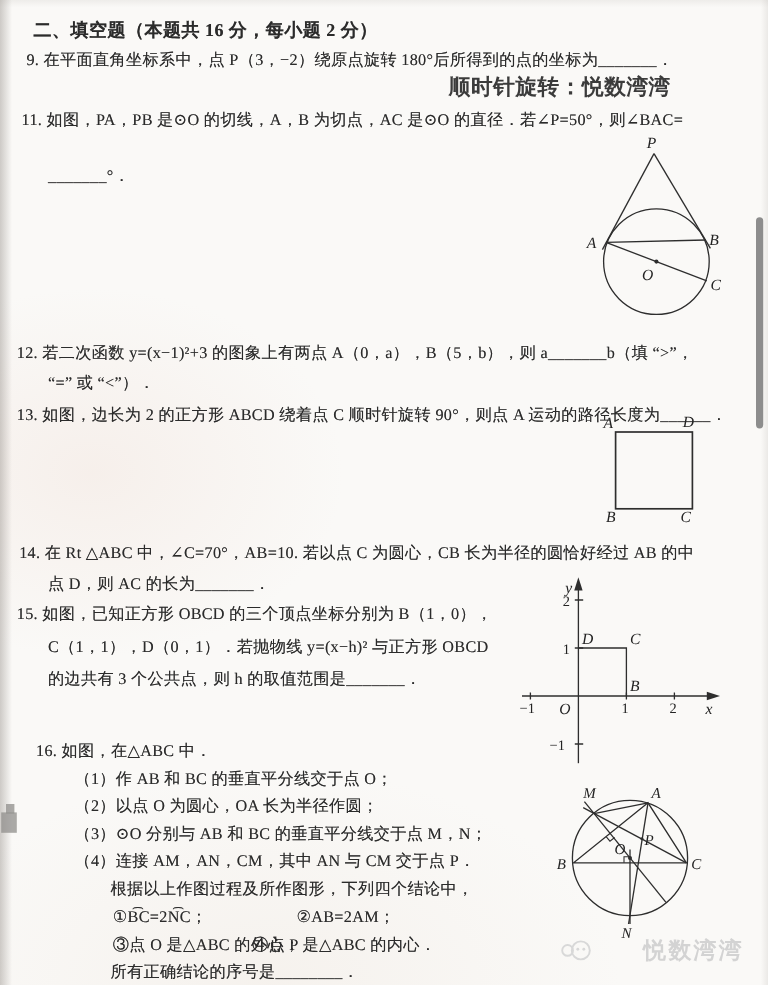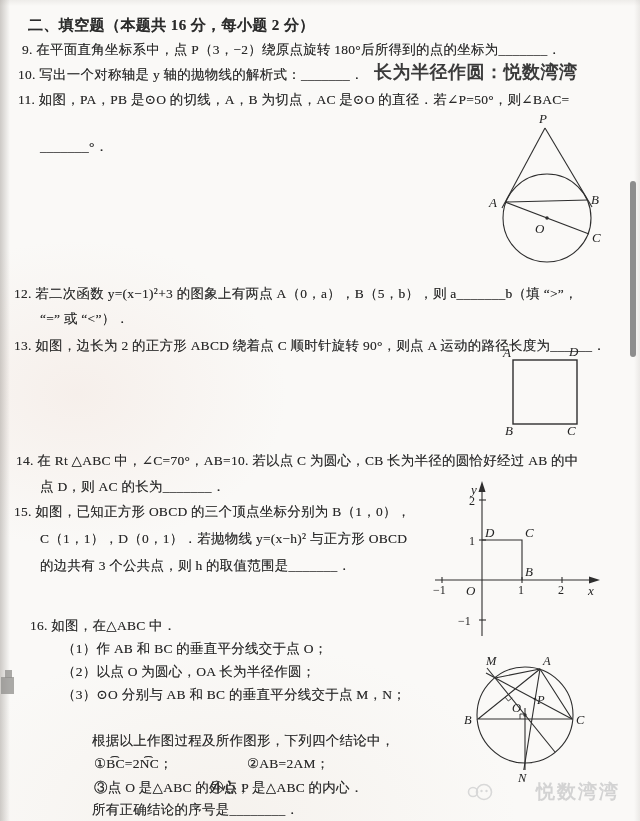--- a/index.html
+++ b/index.html
@@ -40,43 +40,43 @@
   }
   .artifact{position:absolute; background:#8f8d8b; opacity:.75;}
 </style>
 </head>
 <body>
 
 <div id="page">
 
   <div class="line title" style="left:28px;top:16px;text-align:right;">二、填空题（本题共 16 分，每小题 2 分）</div>
   <div class="line" style="left:22px;top:41px;">9. 在平面直角坐标系中，点 P（3，−2）绕原点旋转 180°后所得到的点的坐标为_______．</div>
-  <div class="line" style="left:18px;top:66px;">10. 写出一个对称轴是 y 轴的抛物线的解析式：_______．</div>
   <div class="line" style="left:18px;top:91px;">11. 如图，PA，PB 是⊙O 的切线，A，B 为切点，AC 是⊙O 的直径．若∠P=50°，则∠BAC=</div>
   <div class="line" style="left:40px;top:116px;margin-top:22px;">_______°．</div>
   <div class="line" style="left:14px;top:285px;">12. 若二次函数 y=(x−1)²+3 的图象上有两点 A（0，a），B（5，b），则 a_______b（填 “&gt;”，</div>
   <div class="line" style="left:40px;top:310px;">“=” 或 “&lt;”）．</div>
   <div class="line" style="left:14px;top:337px;">13. 如图，边长为 2 的正方形 ABCD 绕着点 C 顺时针旋转 90°，则点 A 运动的路径长度为______．</div>
   <div class="line" style="left:16px;top:452px;">14. 在 Rt △ABC 中，∠C=70°，AB=10. 若以点 C 为圆心，CB 长为半径的圆恰好经过 AB 的中</div>
   <div class="line" style="left:40px;top:478px;">点 D，则 AC 的长为_______．</div>
   <div class="line" style="left:14px;top:503px;">15. 如图，已知正方形 OBCD 的三个顶点坐标分别为 B（1，0），</div>
   <div class="line" style="left:40px;top:530px;">C（1，1），D（0，1）．若抛物线 y=(x−h)² 与正方形 OBCD</div>
   <div class="line" style="left:40px;top:557px;">的边共有 3 个公共点，则 h 的取值范围是_______．</div>
   <div class="line" style="left:30px;top:617px;">16. 如图，在△ABC 中．</div>
   <div class="line" style="left:62px;top:640px;">（1）作 AB 和 BC 的垂直平分线交于点 O；</div>
   <div class="line" style="left:62px;top:663px;">（2）以点 O 为圆心，OA 长为半径作圆；</div>
   <div class="line" style="left:62px;top:686px;">（3）⊙O 分别与 AB 和 BC 的垂直平分线交于点 M，N；</div>
+  <div class="line" style="left:62px;top:709px;">（4）连接 AM，AN，CM，其中 AN 与 CM 交于点 P．</div>
   <div class="line" style="left:92px;top:732px;">根据以上作图过程及所作图形，下列四个结论中，</div>
   <div class="line" style="left:94px;top:755px;">①B͡C=2N͡C；</div>
   <div class="line" style="left:247px;top:755px;">②AB=2AM；</div>
   <div class="line" style="left:94px;top:779px;">③点 O 是△ABC 的外心；</div>
   <div class="line" style="left:92px;top:801px;">所有正确结论的序号是________．</div>
   <div class="line" style="left:210px;top:779px;">④点 P 是△ABC 的内心．</div>
 
-  <div class="wm-inline" style="left:374px;top:60px;">长为半径作圆：悦数湾湾</div>
+  <div class="wm-inline" style="left:374px;top:60px;">顺时针旋转：悦数湾湾</div>
 
   <svg class="fig" style="left:478px;top:105px;" width="145" height="165" viewBox="0 0 145 165">
     <circle class="stroke" cx="69" cy="113" r="44"></circle>
     <line class="stroke" x1="67" y1="23" x2="24" y2="103"></line>
     <line class="stroke" x1="67" y1="23" x2="114" y2="102"></line>
     <line class="stroke" x1="27" y1="97" x2="110" y2="95"></line>
     <line class="stroke" x1="27" y1="97" x2="111" y2="129"></line>
     <circle cx="69" cy="113" r="1.7" fill="#2e2e2e"></circle>
     <text x="61" y="18">P</text>
     <text x="11" y="102">A</text>

